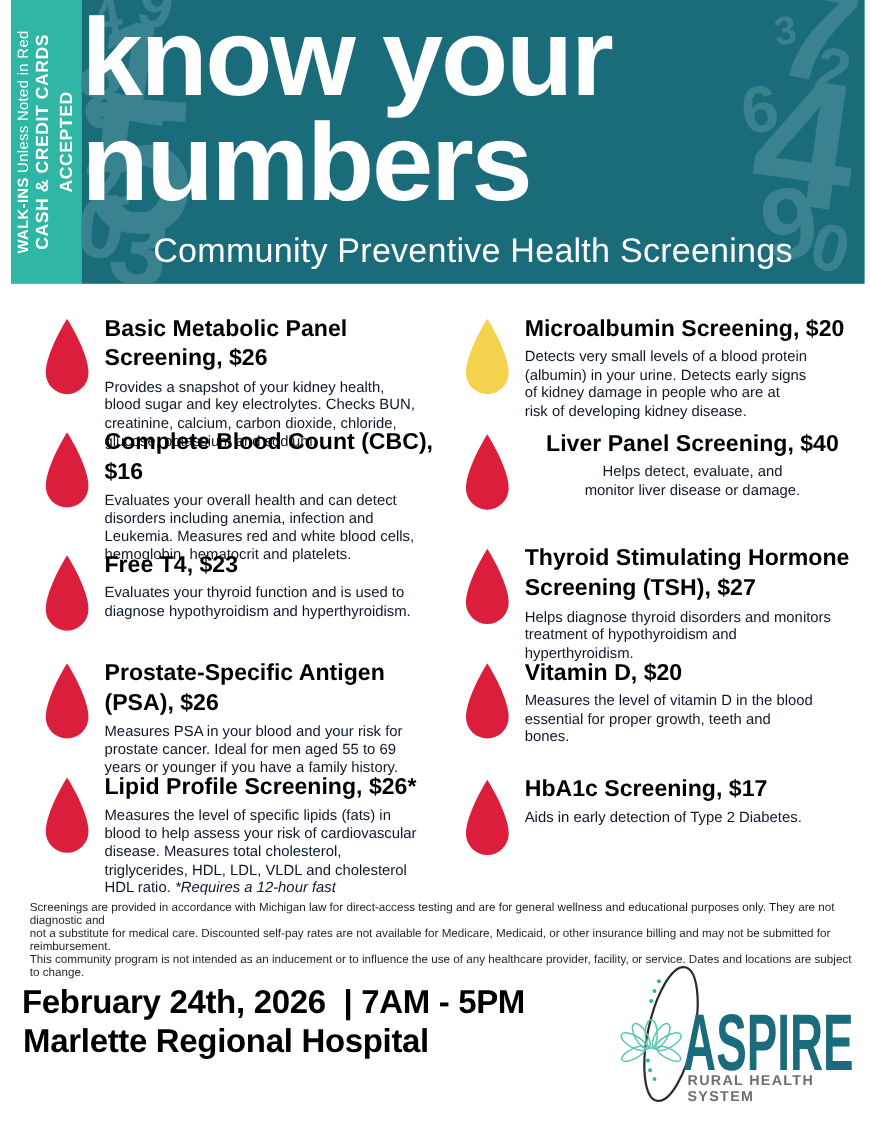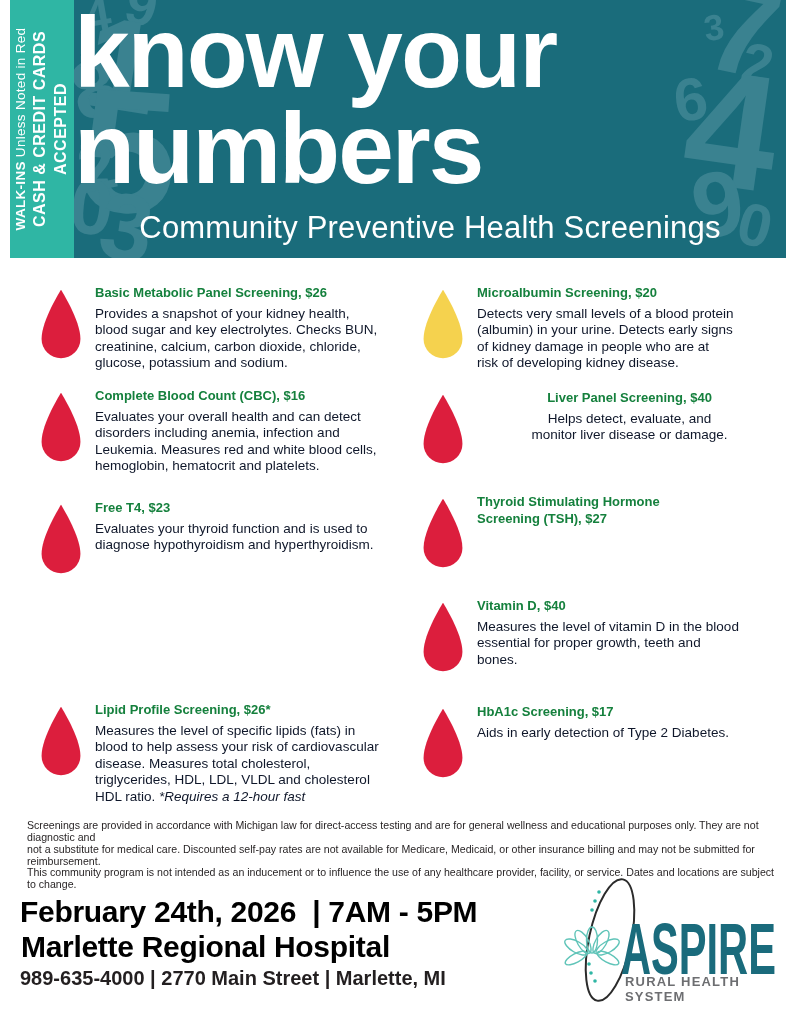--- a/index.html
+++ b/index.html
@@ -25,21 +25,21 @@
          font-size:31px;font-weight:400;letter-spacing:.2px;}
 
   
   .item{position:absolute;width:330px;}
   .item-left{left:33px;}
   .item-right{left:415px;}
   .drop{position:absolute;left:0;top:3px;width:56px;height:74px;}
   .drop .drop-path{fill:#DC1E3D;}
   .drop[data-color="yellow"] .drop-path{fill:#F5D24E;}
   .item-text{margin-left:62px;width:305px;}
-  .item-title{margin:0 0 4px 0;font-size:13px;font-weight:bold;line-height:1.3;white-space:pre-line;color:#15803d;}
+  .item-title{margin:0 0 4px 0;font-size:21px;font-weight:bold;line-height:1.3;white-space:pre-line;color:#000000;}
   .item-desc{margin:0;font-size:13.5px;line-height:1.22;white-space:pre-line;color:#0f172a;}
   .item-desc .note{font-style:italic;}
 
   
   .compliance{position:absolute;left:27px;top:820px;width:748px;color:#231F20;}
   .comp-head{font-size:11px;font-weight:bold;line-height:1.2;}
   .comp-body{font-size:10.6px;line-height:1.12;white-space:pre-line;}
 
   
   .f-date{position:absolute;left:20px;top:895px;font-size:30px;font-weight:bold;color:#000000;
@@ -122,20 +122,31 @@
     <svg class="drop" viewBox="0 0 60 80" data-color="red">
         <path class="drop-path" d="M30 2 C30 2 9 35 9 55 A21 21 0 0 0 51 55 C51 35 30 2 30 2 Z"></path>
       </svg>
     <div class="item-text">
       <h3 class="item-title">Free T4, $23</h3>
       <p class="item-desc">Evaluates your thyroid function and is used to
 diagnose hypothyroidism and hyperthyroidism.</p>
     </div>
   </div>
 
+  <div class="item item-left" style="top:598px;">
+    <svg class="drop" viewBox="0 0 60 80" data-color="red">
+        <path class="drop-path" d="M30 2 C30 2 9 35 9 55 A21 21 0 0 0 51 55 C51 35 30 2 30 2 Z"></path>
+      </svg>
+    <div class="item-text">
+      <h3 class="item-title">Prostate-Specific Antigen (PSA), $26</h3>
+      <p class="item-desc">Measures PSA in your blood and your risk for
+prostate cancer. Ideal for men aged 55 to 69
+years or younger if you have a family history.</p>
+    </div>
+  </div>
 
   <div class="item item-left" style="top:702px;">
     <svg class="drop" viewBox="0 0 60 80" data-color="red">
         <path class="drop-path" d="M30 2 C30 2 9 35 9 55 A21 21 0 0 0 51 55 C51 35 30 2 30 2 Z"></path>
       </svg>
     <div class="item-text">
       <h3 class="item-title">Lipid Profile Screening, $26*</h3>
       <p class="item-desc"><span>Measures the level of specific lipids (fats) in
 blood to help assess your risk of cardiovascular
 disease. Measures total cholesterol,
@@ -168,29 +179,32 @@
     </div>
   </div>
 
   <div class="item item-right" style="top:494px;">
     <svg class="drop" viewBox="0 0 60 80" data-color="red">
         <path class="drop-path" d="M30 2 C30 2 9 35 9 55 A21 21 0 0 0 51 55 C51 35 30 2 30 2 Z"></path>
       </svg>
     <div class="item-text">
       <h3 class="item-title">Thyroid Stimulating Hormone
 Screening (TSH), $27</h3>
+      <p class="item-desc">Helps diagnose thyroid disorders and monitors
+treatment of hypothyroidism and
+hyperthyroidism.</p>
     </div>
   </div>
 
   <div class="item item-right" style="top:598px;">
     <svg class="drop" viewBox="0 0 60 80" data-color="red">
         <path class="drop-path" d="M30 2 C30 2 9 35 9 55 A21 21 0 0 0 51 55 C51 35 30 2 30 2 Z"></path>
       </svg>
     <div class="item-text">
-      <h3 class="item-title">Vitamin D, $40</h3>
+      <h3 class="item-title">Vitamin D, $20</h3>
       <p class="item-desc">Measures the level of vitamin D in the blood
 essential for proper growth, teeth and
 bones.</p>
     </div>
   </div>
 
   <div class="item item-right" style="top:704px;">
     <svg class="drop" viewBox="0 0 60 80" data-color="red">
         <path class="drop-path" d="M30 2 C30 2 9 35 9 55 A21 21 0 0 0 51 55 C51 35 30 2 30 2 Z"></path>
       </svg>
@@ -201,21 +215,20 @@
   </div>
 
   <section class="compliance">
     <div class="comp-body">Screenings are provided in accordance with Michigan law for direct-access testing and are for general wellness and educational purposes only. They are not diagnostic and
 not a substitute for medical care. Discounted self-pay rates are not available for Medicare, Medicaid, or other insurance billing and may not be submitted for reimbursement.
 This community program is not intended as an inducement or to influence the use of any healthcare provider, facility, or service. Dates and locations are subject to change.</div>
   </section>
 
   <div class="f-date">February 24th, 2026  | 7AM - 5PM</div>
   <div class="f-venue">Marlette Regional Hospital</div>
-  <div class="f-contact">989-635-4000 | 2770 Main Street | Marlette, MI</div>
 
   <div class="logo">
     <svg width="250" height="156" viewBox="0 0 250 156">
       <ellipse cx="65" cy="72" rx="21" ry="62" transform="rotate(12 65 72)" fill="none" stroke="#2b2b2b" stroke-width="2"></ellipse>
       <g fill="none" stroke="#5FC4B8" stroke-width="1.4">
         <ellipse cx="47" cy="72" rx="5.5" ry="13"></ellipse>
         <ellipse cx="38" cy="74" rx="5.5" ry="13" transform="rotate(-30 38 74)"></ellipse>
         <ellipse cx="56" cy="74" rx="5.5" ry="13" transform="rotate(30 56 74)"></ellipse>
         <ellipse cx="31.4" cy="79" rx="5.5" ry="13" transform="rotate(-60 31.4 79)"></ellipse>
         <ellipse cx="62.6" cy="79" rx="5.5" ry="13" transform="rotate(60 62.6 79)"></ellipse>

